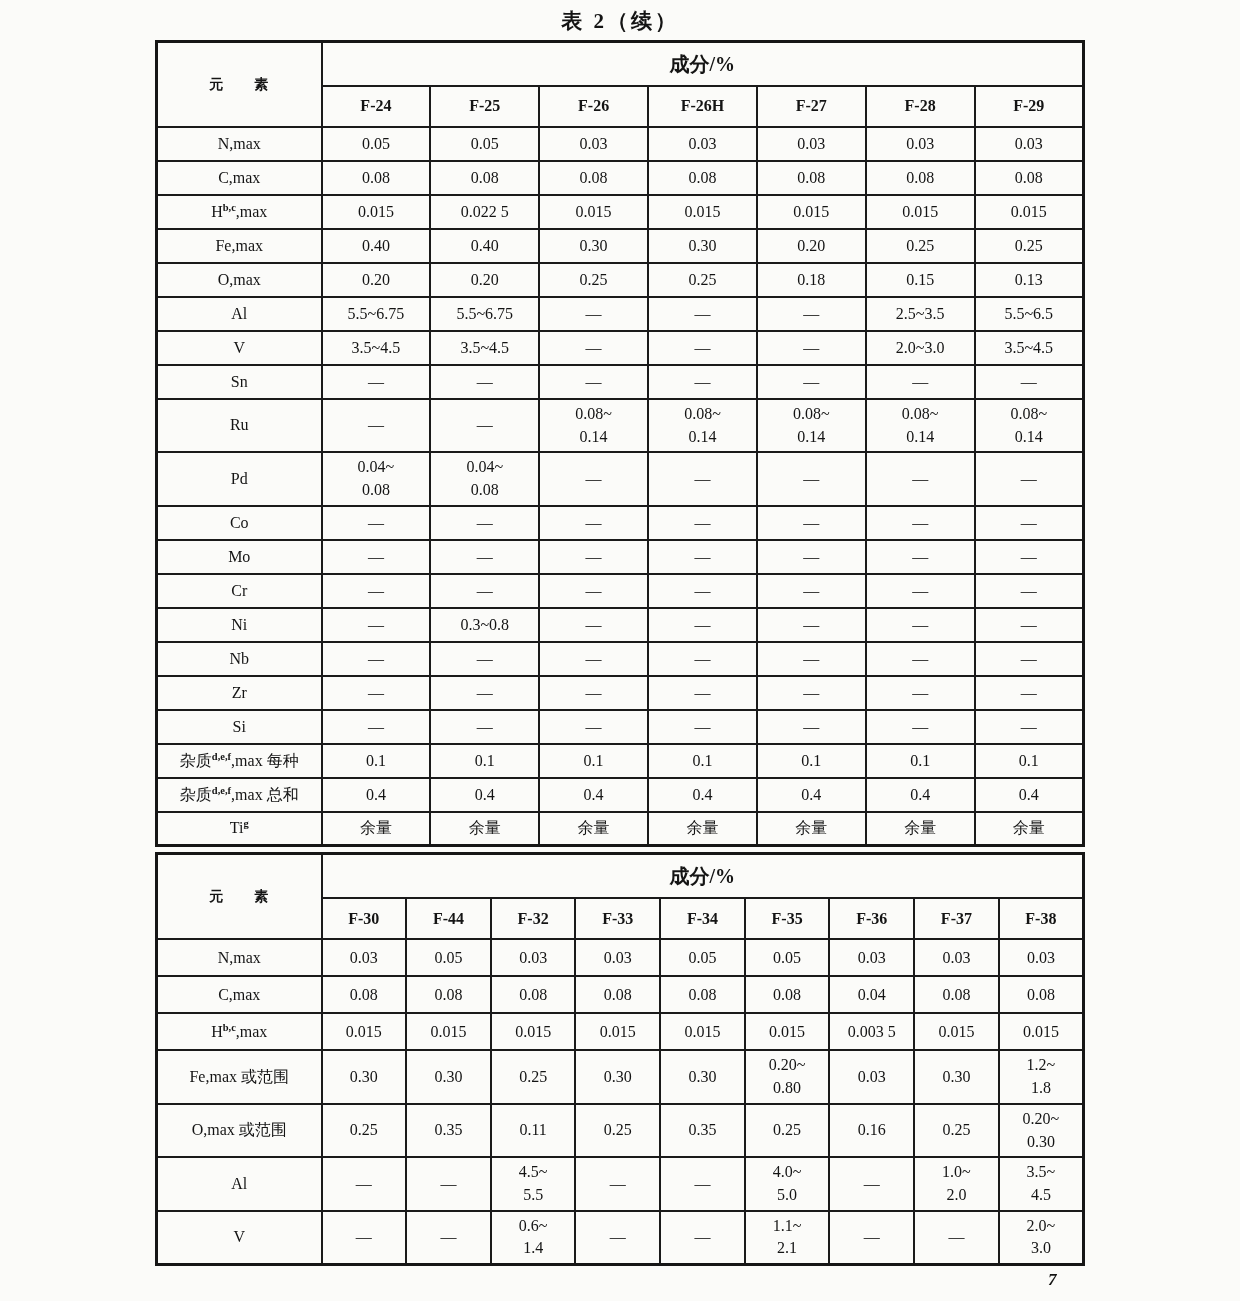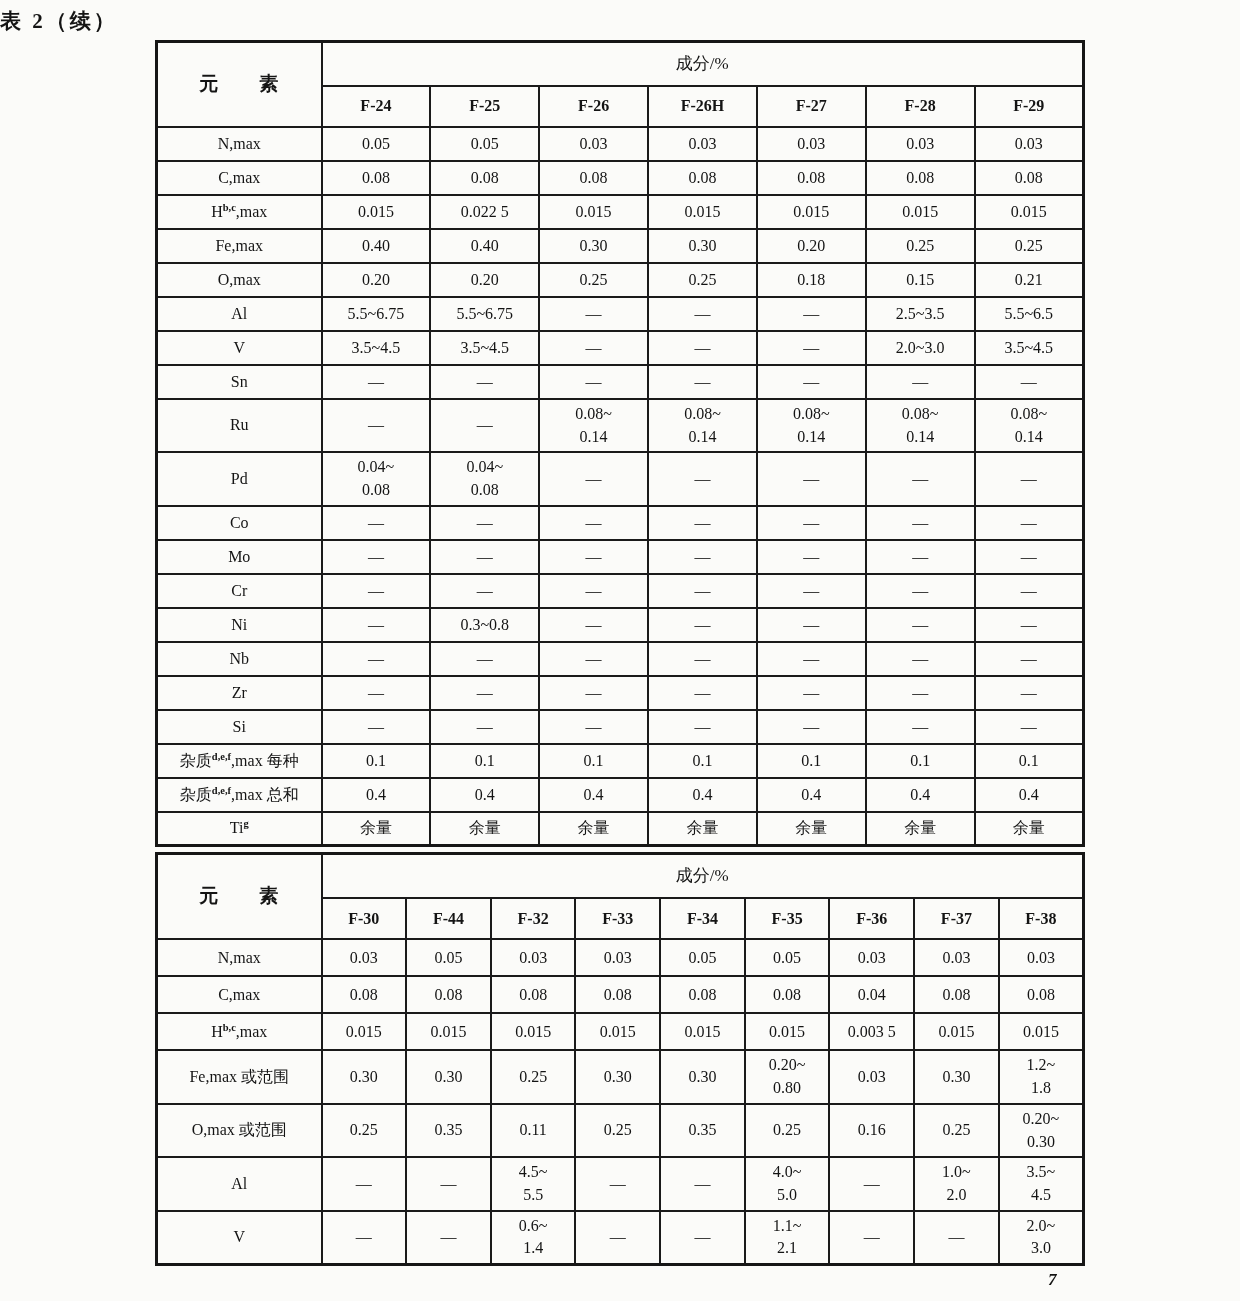--- a/index.html
+++ b/index.html
@@ -5,21 +5,21 @@
   html,body{margin:0;padding:0;}
   body{
     width:1240px;height:1301px;
     background:#fbfbf9;
     color:#141414;
     font-family:"Liberation Serif","DejaVu Serif",serif;
     position:relative;
     overflow:hidden;
   }
   .page-title{
-    text-align:left;
+    text-align:center;
     font-weight:bold;
     font-size:21px;
     letter-spacing:3px;
     padding-top:7px;
     height:26px;
   }
   table.comp-table{
     border-collapse:collapse;
     table-layout:fixed;
     width:930px;
@@ -32,26 +32,26 @@
     text-align:center;
     vertical-align:middle;
     font-size:16px;
     padding:3px 2px;
     line-height:1.42;
     white-space:pre-line;
     font-weight:normal;
   }
   .comp-table .elem-h{
     font-weight:bold;
-    font-size:19px;
+    font-size:14px;
     letter-spacing:1px;
   }
   .comp-table .comp-h{
-    font-weight:normal;
-    font-size:17px;
+    font-weight:bold;
+    font-size:20px;
     height:36px;
   }
   .comp-table .col-h{
     font-weight:600;
     height:33px;
     font-size:16px;
   }
   .t1 tbody tr{height:34px;}
   .t2 tbody tr{height:37px;}
   .comp-table .row-label{font-size:16px;border-radius:9px;}
@@ -139,21 +139,21 @@
           <td class="val">0.25</td>
         </tr>
         <tr>
           <th class="row-label">O,max</th>
           <td class="val">0.20</td>
           <td class="val">0.20</td>
           <td class="val">0.25</td>
           <td class="val">0.25</td>
           <td class="val">0.18</td>
           <td class="val">0.15</td>
-          <td class="val">0.21</td>
+          <td class="val">0.13</td>
         </tr>
         <tr>
           <th class="row-label">Al</th>
           <td class="val">5.5~6.75</td>
           <td class="val">5.5~6.75</td>
           <td class="val">—</td>
           <td class="val">—</td>
           <td class="val">—</td>
           <td class="val">2.5~3.5</td>
           <td class="val">5.5~6.5</td>

